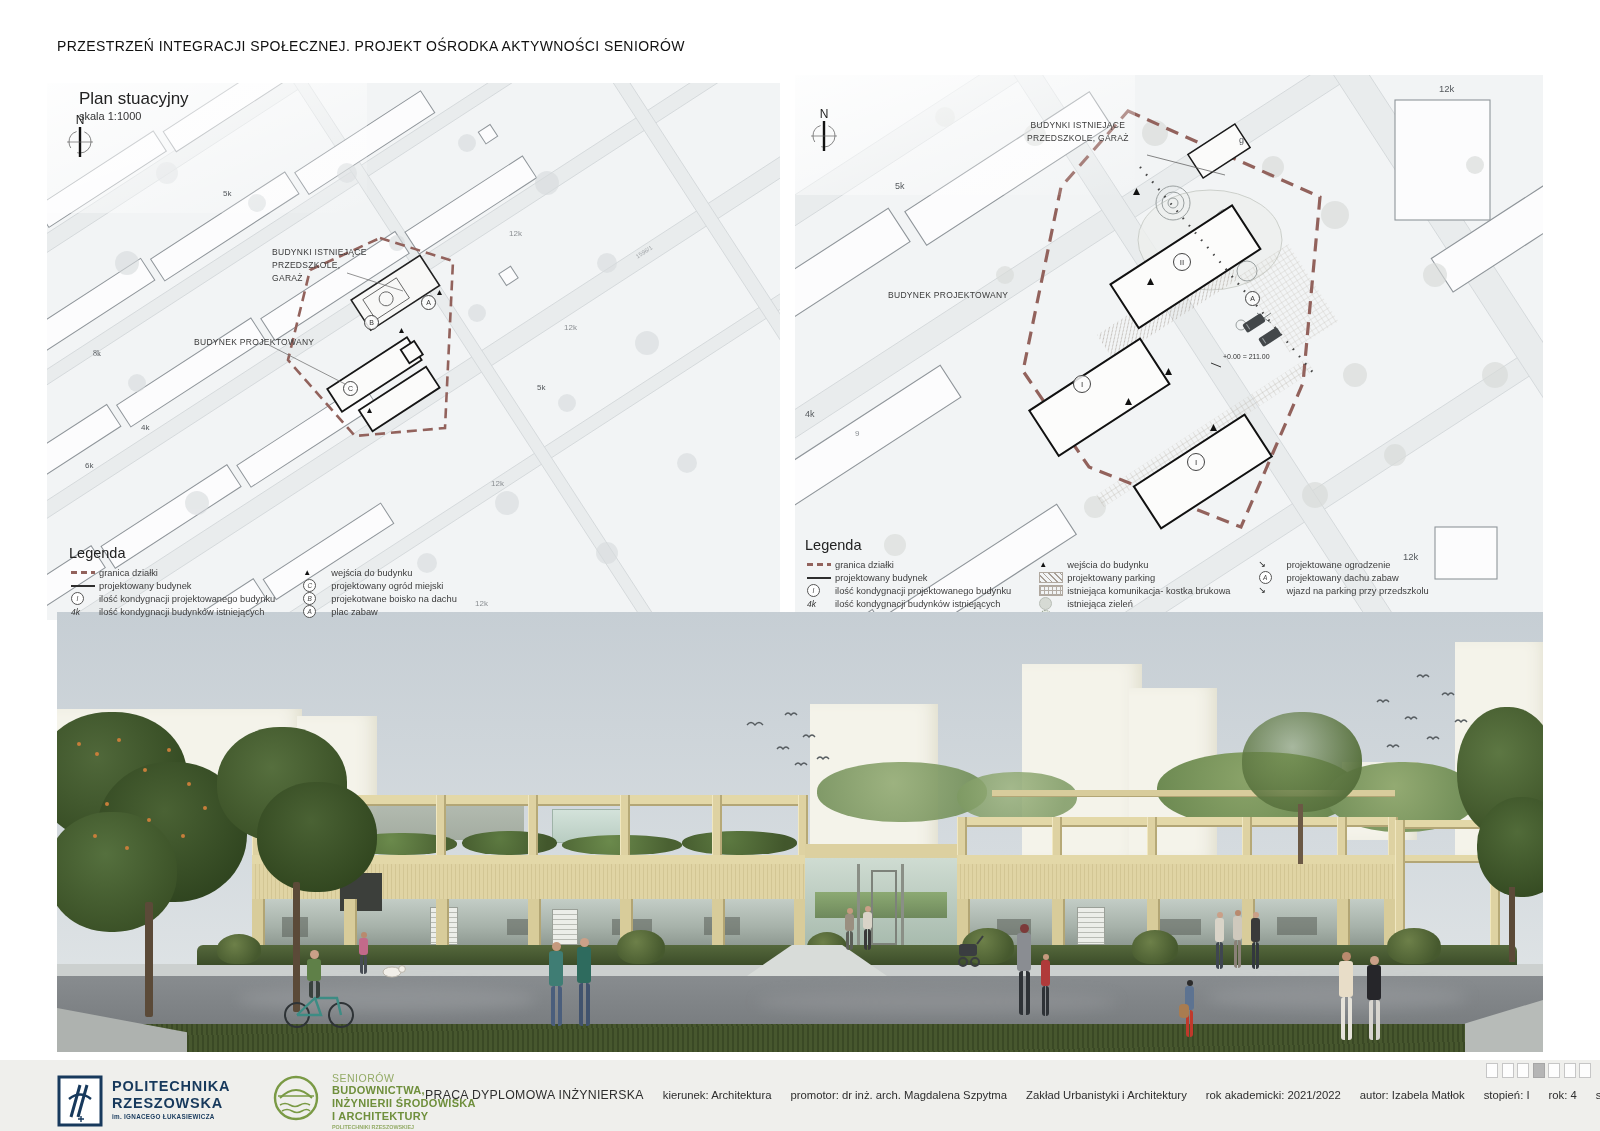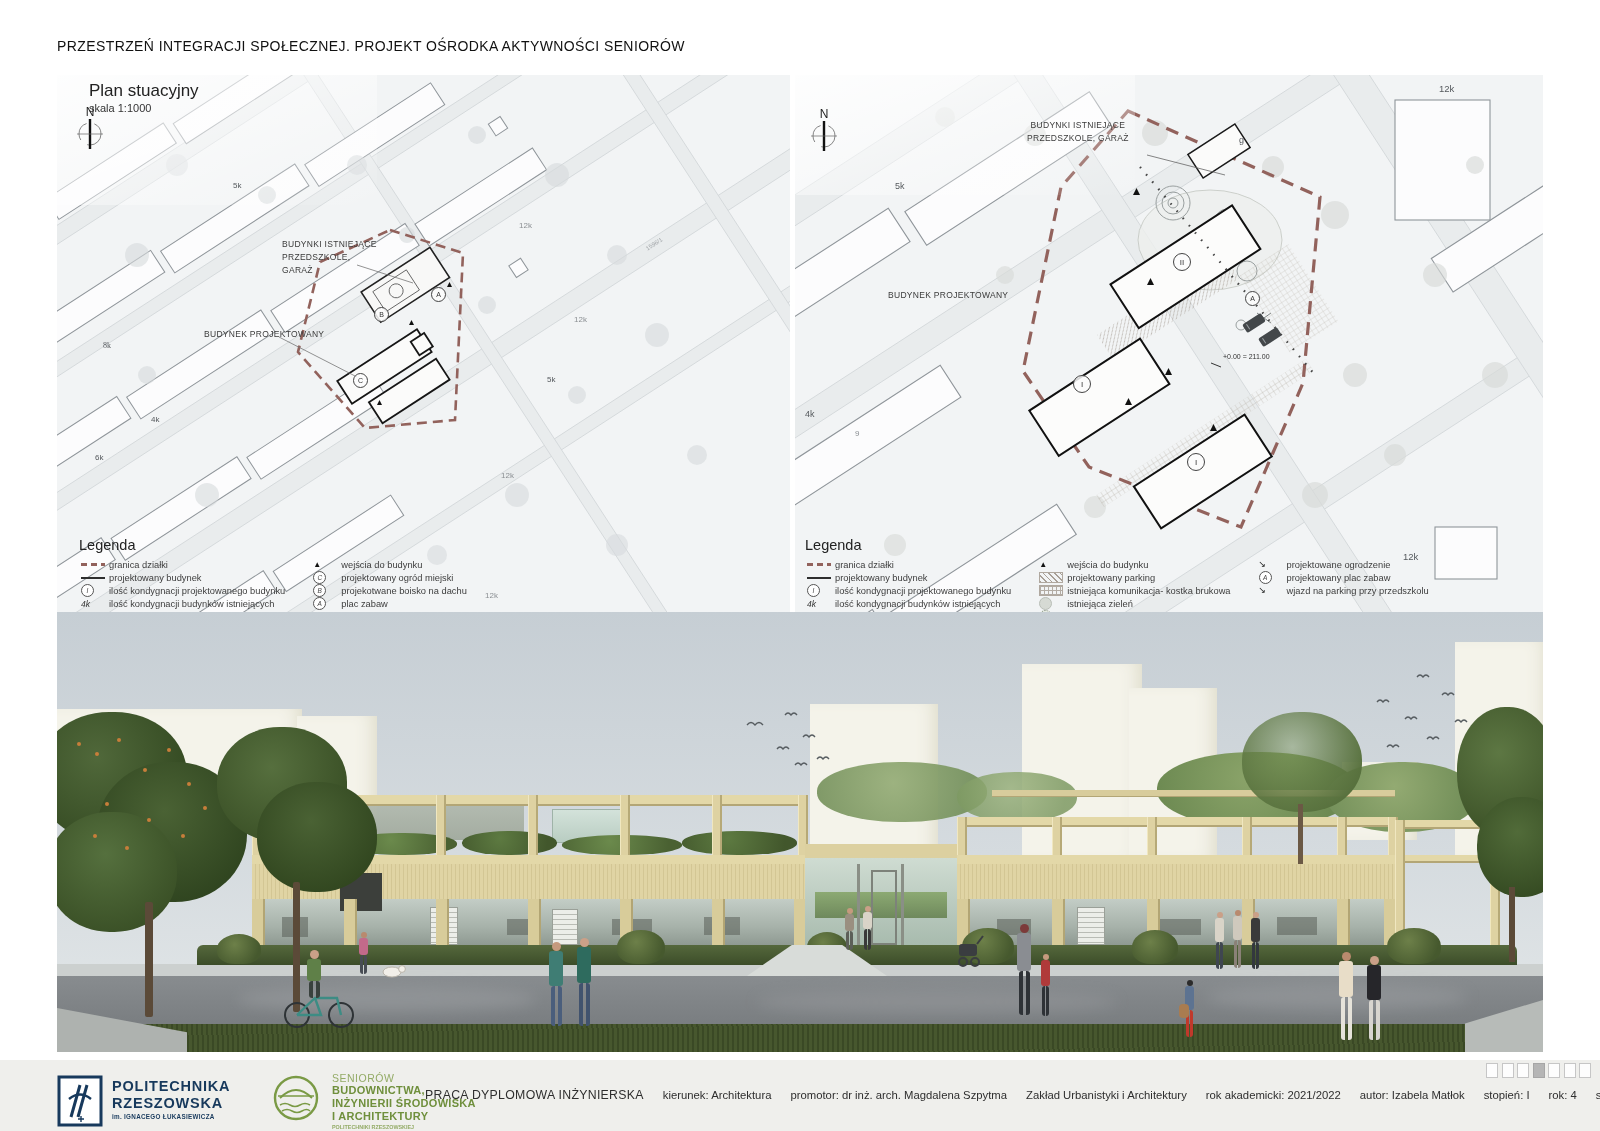--- a/index.html
+++ b/index.html
@@ -3,21 +3,21 @@
 <meta charset="utf-8">
 <style>
   html,body{margin:0;padding:0;}
   body{width:1600px;height:1131px;background:#ffffff;position:relative;overflow:hidden;
        font-family:"Liberation Sans","DejaVu Sans",sans-serif;color:#1a1a1a;}
   .abs{position:absolute;}
   
   .poster-title{position:absolute;left:57px;top:38px;font-size:14px;letter-spacing:.4px;color:#111;font-weight:400;}
   
   .panel{position:absolute;top:75px;height:537px;overflow:hidden;background:#f2f4f5;}
-  #plan-left{left:57px;width:733px;}
+  #plan-left{left:47px;width:733px;margin-top:8px;}
   #plan-right{left:795px;width:748px;}
   .map-svg{position:absolute;left:0;top:0;width:100%;height:100%;}
   .plan-title{position:absolute;z-index:5;}
   .plan-title .pt{font-size:17px;color:#222;}
   .plan-title .ps{font-size:11px;color:#333;margin-top:1px;}
   .compass{position:absolute;z-index:5;width:30px;text-align:center;}
   .compass .n{font-size:12px;color:#222;display:block;margin-bottom:-2px;}
   .maplabel{position:absolute;z-index:5;font-size:8.5px;color:#3a3a3a;letter-spacing:.3px;line-height:1.5;white-space:nowrap;}
   .mapnum{position:absolute;z-index:5;font-size:8px;color:#8b8f93;}
   .mapnum.dk{color:#55595d;}
@@ -467,21 +467,21 @@
         <div class="lg-row">
             <span class="ic">
               <i class="ic-arrow">↘</i>
             </span>
             <span class="txt">projektowane ogrodzenie</span>
           </div>
         <div class="lg-row">
             <span class="ic">
               <i class="ic-circ">A</i>
             </span>
-            <span class="txt">projektowany plac zabaw</span>
+            <span class="txt">projektowany dachu zabaw</span>
           </div>
         <div class="lg-row">
             <span class="ic">
               <i class="ic-arrow">↘</i>
             </span>
             <span class="txt">wjazd na parking przy przedszkolu</span>
           </div>
       </div>
     </div>
   </div>

